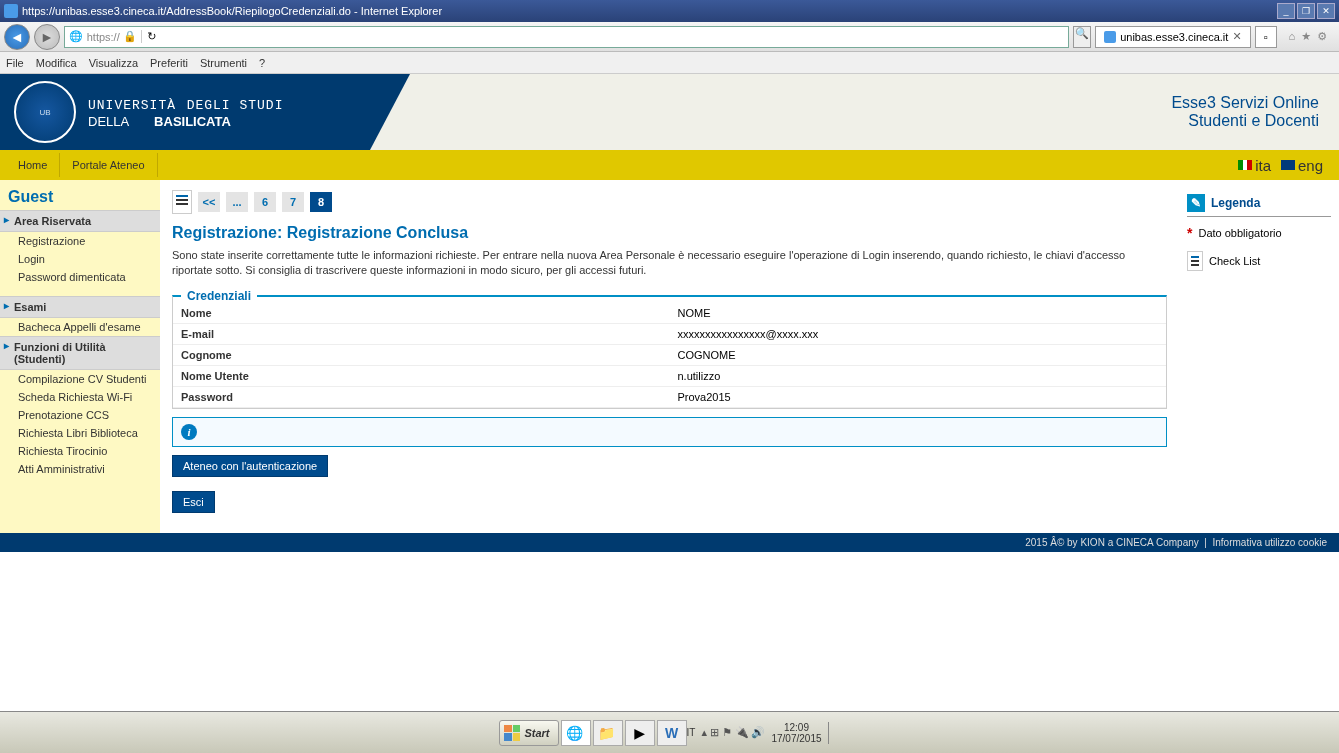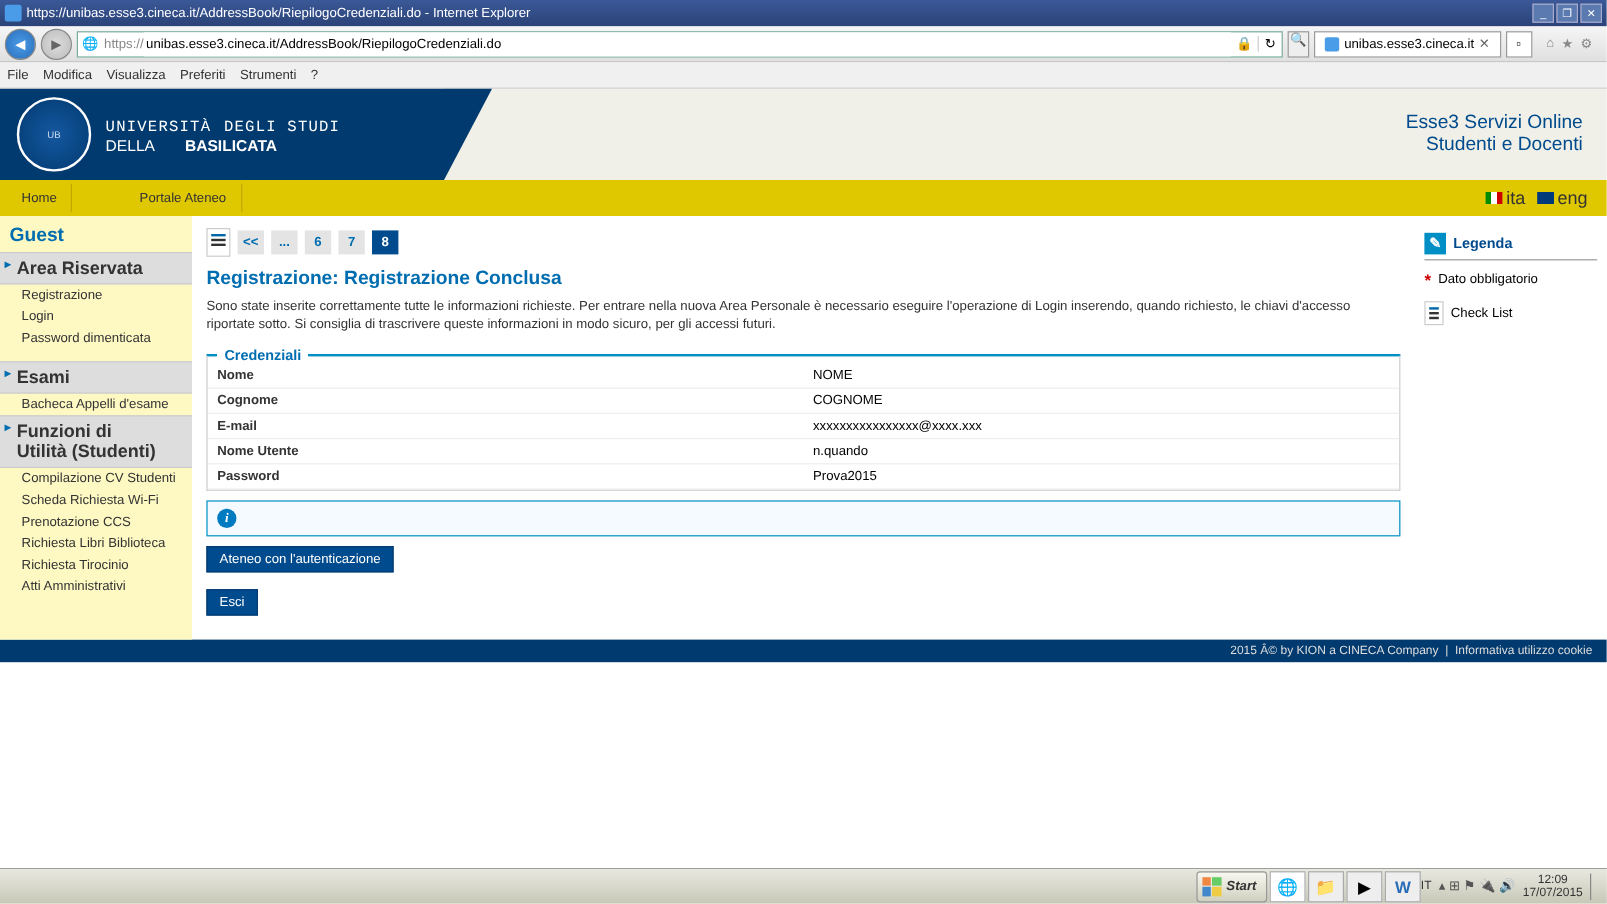--- a/index.html
+++ b/index.html
@@ -37,33 +37,33 @@
 .uni-logo { position: relative; z-index: 2; display: flex; align-items: center; gap: 12px; padding-left: 14px; color: #fff; }
 .uni-logo .seal { width: 62px; height: 62px; border-radius: 50%; border: 2px solid #fff; background: radial-gradient(#1557a0, #003a6f); display:flex;align-items:center;justify-content:center;font-size:8px;color:#cde; }
 .uni-logo .txt .l1 { font-size: 16px; font-weight: bold; letter-spacing: 1px; font-family: Liberation Mono, monospace; }
 .uni-logo .txt .l1 span { font-weight: normal; font-size: 13px; }
 .uni-logo .txt .l2 { font-size: 13px; }
 .uni-logo .txt .l2 b { font-weight: bold; margin-left: 22px; }
 .servizi { margin-left: auto; padding-right: 20px; text-align: right; color: #004b8d; font-size: 16px; }
 
 
 .yellow-bar { height: 30px; background: #e0c800; display: flex; align-items: center; padding: 0 6px; justify-content: space-between; }
-.yellow-bar .ynav { display: flex; gap: 44px; }
+.yellow-bar .ynav { display: flex; }
 .yellow-bar .ynav a { padding: 6px 12px; font-size: 11px; color: #333; border-right: 1px solid #c0a800; text-decoration: none; }
 .yellow-bar .lang { display: flex; gap: 10px; font-size: 15px; color: #333; padding-right: 10px; }
 .yellow-bar .lang span { display: flex; align-items: center; gap: 3px; }
 .flag { width: 14px; height: 10px; display: inline-block; }
 .flag.it { background: linear-gradient(to right, #008c00 33%, #fff 33%, #fff 66%, #cc0000 66%); }
 .flag.en { background: #003a7a; position: relative; }
 
 
 .content-wrap { display: flex; background: #fff; min-height: 310px; }
 .sidebar { width: 160px; background: #fef9c3; }
 .sidebar h2 { color: #006db0; font-size: 16px; padding: 8px 8px 4px; font-weight: bold; }
-.side-group-h { background: #ddd; font-weight: bold; font-size: 15px; padding: 4px 22px 4px 14px; position: relative; color: #333; border-top: 1px solid #ccc; border-bottom: 1px solid #ccc; }
+.side-group-h { background: #ddd; font-weight: bold; font-size: 11px; padding: 4px 22px 4px 14px; position: relative; color: #333; border-top: 1px solid #ccc; border-bottom: 1px solid #ccc; }
 .side-group-h::before { content: '▸'; position: absolute; left: 4px; top: 3px; color: #006db0; font-size: 10px; }
 .side-link { display: block; padding: 3px 6px 3px 18px; font-size: 11px; color: #333; text-decoration: none; }
 
 .main-col { flex: 1; padding: 10px 12px 20px; }
 .legend-col { width: 160px; padding: 10px 8px; }
 
 
 .wizard { display: flex; align-items: center; gap: 6px; margin-bottom: 10px; }
 .wiz-icon { width: 20px; height: 24px; background: #fff; border: 1px solid #ccc; position: relative; }
 .wiz-icon::after { content: ''; position: absolute; top: 4px; left: 3px; right: 3px; height: 2px; background: #06a; box-shadow: 0 4px 0 #333, 0 8px 0 #333; }
@@ -90,21 +90,21 @@
 .legend-h { display: flex; align-items: center; gap: 6px; border-bottom: 1px solid #999; padding: 4px 0; font-weight: bold; color: #004b8d; font-size: 12px; }
 .legend-h .licon { width: 18px; height: 18px; background: #008fc5; display: flex; align-items: center; justify-content: center; color: #fff; }
 .legend-item { display: flex; align-items: center; gap: 6px; padding: 8px 0 2px; font-size: 11px; }
 .legend-item .star { color: #cc0000; font-size: 14px; font-weight: bold; }
 
 
 .footer { background: #003a6f; color: #ddd; font-size: 10px; text-align: right; padding: 4px 12px; }
 .footer a { color: #ddd; text-decoration: none; }
 
 
-.taskbar { position: fixed; bottom: 0; left: 0; right: 0; height: 30px; background: linear-gradient(#e8e8e0, #c8c8b8); border-top: 1px solid #888; display: flex; align-items: center; justify-content: flex-end; padding: 0 2px; }
+.taskbar { position: fixed; bottom: 0; left: 0; right: 0; height: 42px; background: linear-gradient(#e8e8e0, #c8c8b8); border-top: 1px solid #888; display: flex; align-items: center; justify-content: center; padding: 0 2px; }
 .taskbar .left { display: flex; align-items: center; gap: 2px; }
 .start-btn { height: 26px; background: linear-gradient(#f8f8f0, #d0d0c0); border: 1px solid #999; border-radius: 3px; padding: 0 8px 0 4px; display: flex; align-items: center; gap: 4px; font-size: 11px; font-weight: bold; font-style: italic; color: #333; }
 .start-btn .winlogo { width: 16px; height: 16px; display: grid; grid-template: 1fr 1fr / 1fr 1fr; gap: 1px; }
 .start-btn .winlogo span:nth-child(1){background:#e84;} .start-btn .winlogo span:nth-child(2){background:#6c6;} .start-btn .winlogo span:nth-child(3){background:#48c;} .start-btn .winlogo span:nth-child(4){background:#ec4;}
 .tb-item { width: 30px; height: 26px; border: 1px solid #aaa; background: #eee; display: flex; align-items: center; justify-content: center; font-size: 14px; }
 .tb-item.ie { background: #fff; }
 .sys-tray { display: flex; align-items: center; gap: 6px; font-size: 10px; color: #333; padding-right: 4px; }
 .sys-tray .clock { text-align: center; line-height: 1.1; }
 .sys-tray .tray-icons { display: flex; gap: 3px; color: #555; font-size: 11px; }
 </style>
@@ -122,21 +122,20 @@
     <div class="wc">✕</div>
   </div>
 </div>
 
 <div class="ie-navbar">
   <div class="nav-btn">◄</div>
   <div class="nav-btn fwd">►</div>
   <div class="addr-wrap">
     <span class="lock">🌐</span>
     <span style="color:#888">https://</span>
-    <input value="unibas.esse3.cineca.it/AddressBook/RiepilogoCredenziali.do" style="">
     <span class="lock">🔒</span>
     <span class="ref">↻</span>
   </div>
   <div class="search-dd">🔍</div>
   <div class="tab-strip">
     <div class="tab">
       <span class="favicon"></span>
       <span>unibas.esse3.cineca.it</span>
       <span class="close">✕</span>
     </div>
@@ -223,30 +222,30 @@
 
     <fieldset class="fs">
       <legend>Credenziali</legend>
       <table class="cred-table">
         <tbody>
             <tr>
               <td class="lbl">Nome</td>
               <td>NOME</td>
             </tr>
         <tr>
+              <td class="lbl">E-mail</td>
+              <td>xxxxxxxxxxxxxxxx@xxxx.xxx</td>
+            </tr>
+        <tr>
               <td class="lbl">Cognome</td>
               <td>COGNOME</td>
             </tr>
         <tr>
-              <td class="lbl">E-mail</td>
-              <td>xxxxxxxxxxxxxxxx@xxxx.xxx</td>
-            </tr>
-        <tr>
               <td class="lbl">Nome Utente</td>
-              <td>n.quando</td>
+              <td>n.utilizzo</td>
             </tr>
         <tr>
               <td class="lbl">Password</td>
               <td>Prova2015</td>
             </tr>
       </tbody>
         </table>
     </fieldset>
 
     <div class="info-box">

